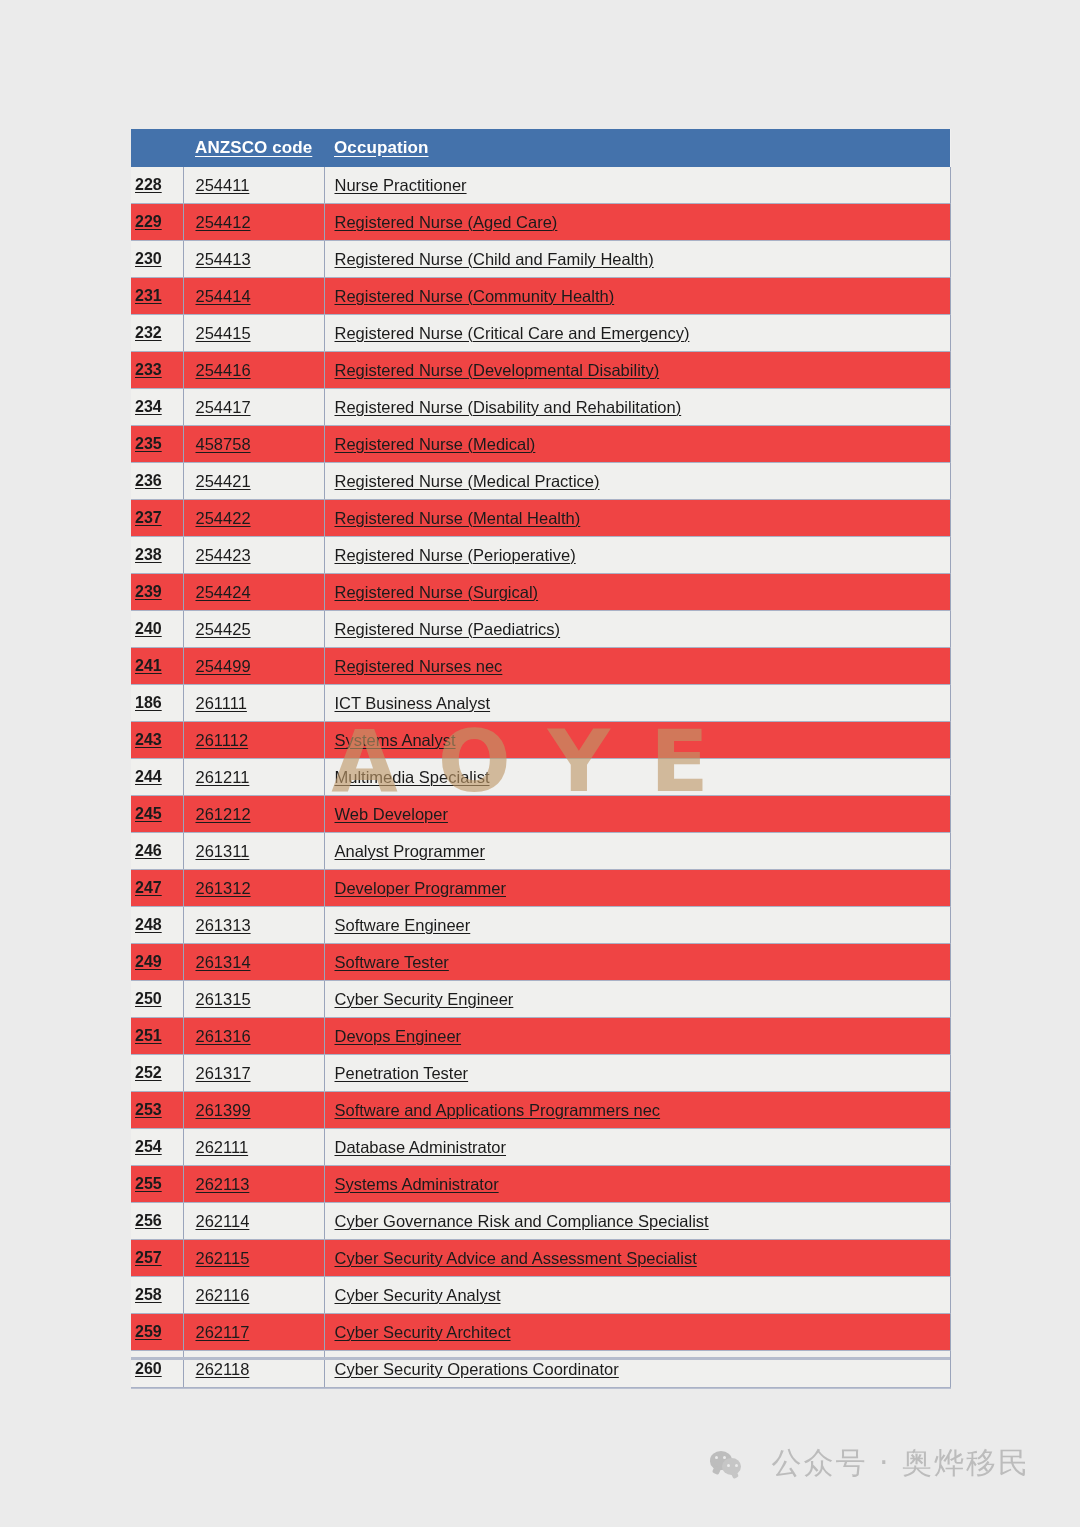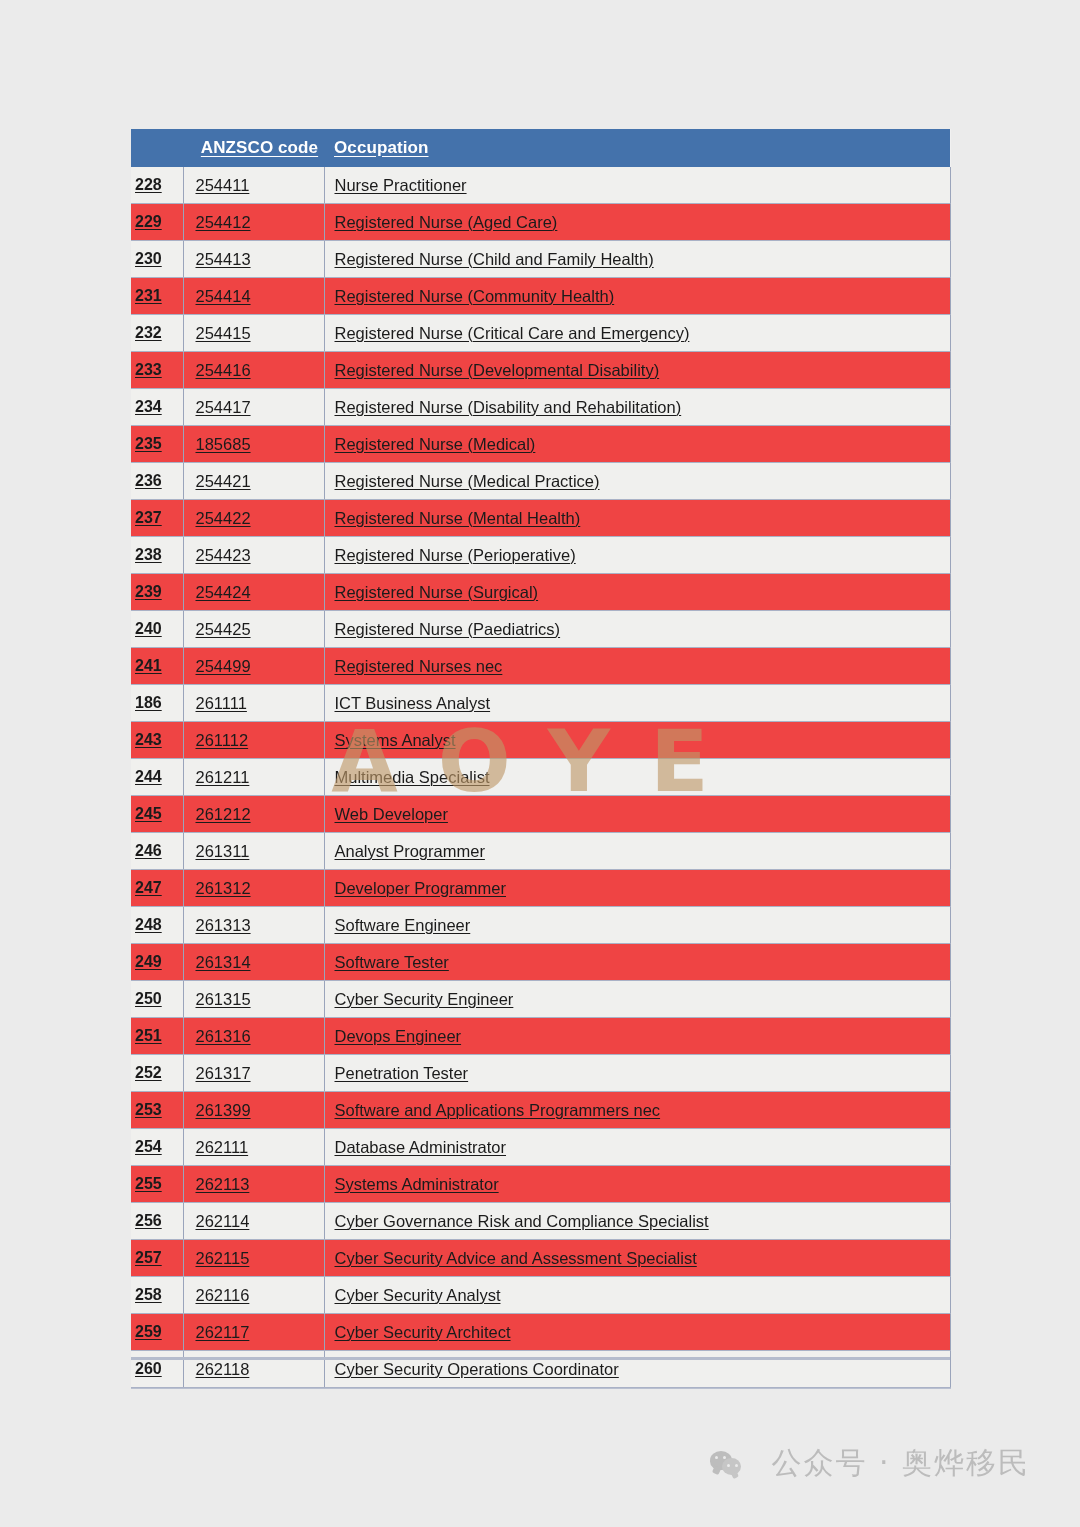--- a/index.html
+++ b/index.html
@@ -70,21 +70,21 @@
     padding: 0 0 0 10px;
     border: none;
     vertical-align: middle;
     letter-spacing: 0.1px;
   }
   thead th .hdr-txt {
     text-decoration: underline;
     text-underline-offset: 3px;
   }
   thead th.th-num { padding-left: 8px; }
-  thead th.th-code { padding-left: 12px; text-align: center; }
+  thead th.th-code { padding-left: 12px; }
   thead th.th-occ { padding-left: 10px; }
 
   tbody tr { height: 36px; }
   tbody tr.alt  { background: #ef4444; padding-left: 28px; }
   tbody tr.base { background: #f0f0ee; }
 
   tbody td {
     font-size: 16.5px;
     color: #1b1b1b;
     vertical-align: middle;
@@ -249,21 +249,21 @@
             <td class="td-code"><span class="u">254416</span></td>
             <td class="td-occ"><span class="u">Registered Nurse (Developmental Disability)</span></td>
           </tr>
           <tr class="base">
             <td class="td-num"><span class="u">234</span></td>
             <td class="td-code"><span class="u">254417</span></td>
             <td class="td-occ"><span class="u">Registered Nurse (Disability and Rehabilitation)</span></td>
           </tr>
           <tr class="alt">
             <td class="td-num"><span class="u">235</span></td>
-            <td class="td-code"><span class="u">185685</span></td>
+            <td class="td-code"><span class="u">458758</span></td>
             <td class="td-occ"><span class="u">Registered Nurse (Medical)</span></td>
           </tr>
           <tr class="base">
             <td class="td-num"><span class="u">236</span></td>
             <td class="td-code"><span class="u">254421</span></td>
             <td class="td-occ"><span class="u">Registered Nurse (Medical Practice)</span></td>
           </tr>
           <tr class="alt">
             <td class="td-num"><span class="u">237</span></td>
             <td class="td-code"><span class="u">254422</span></td>

